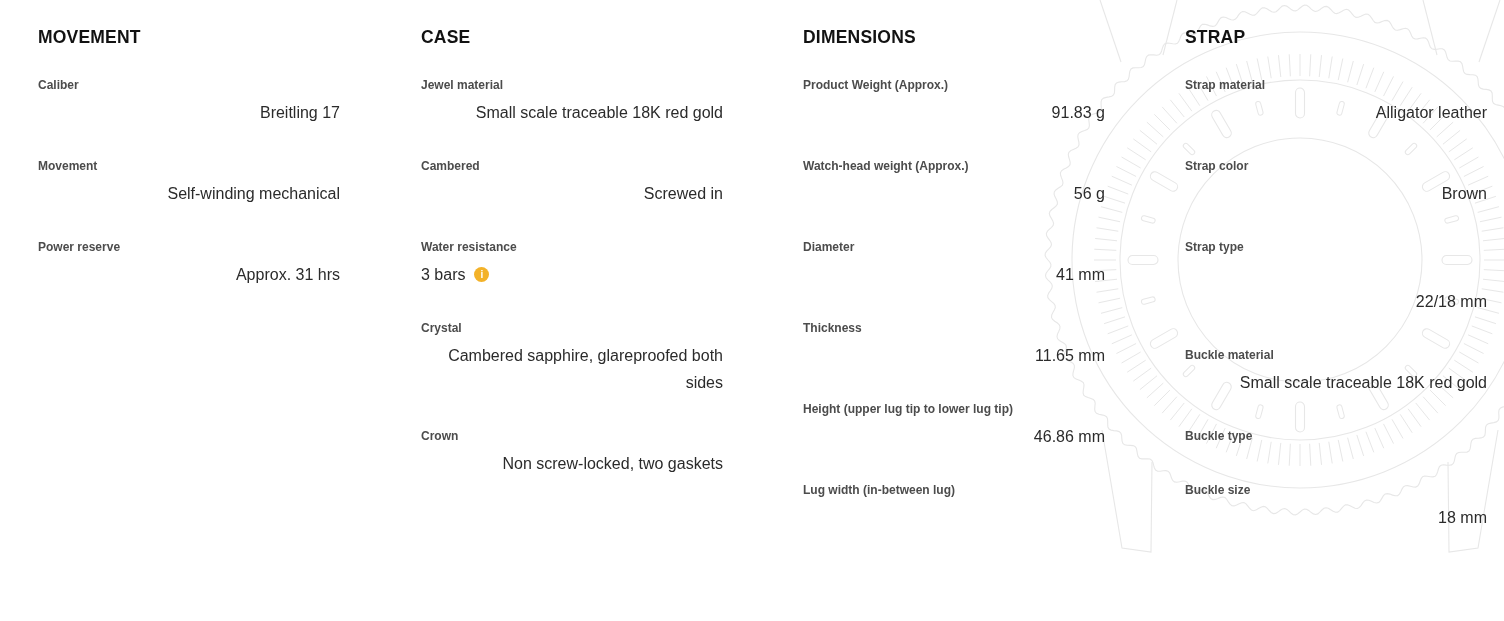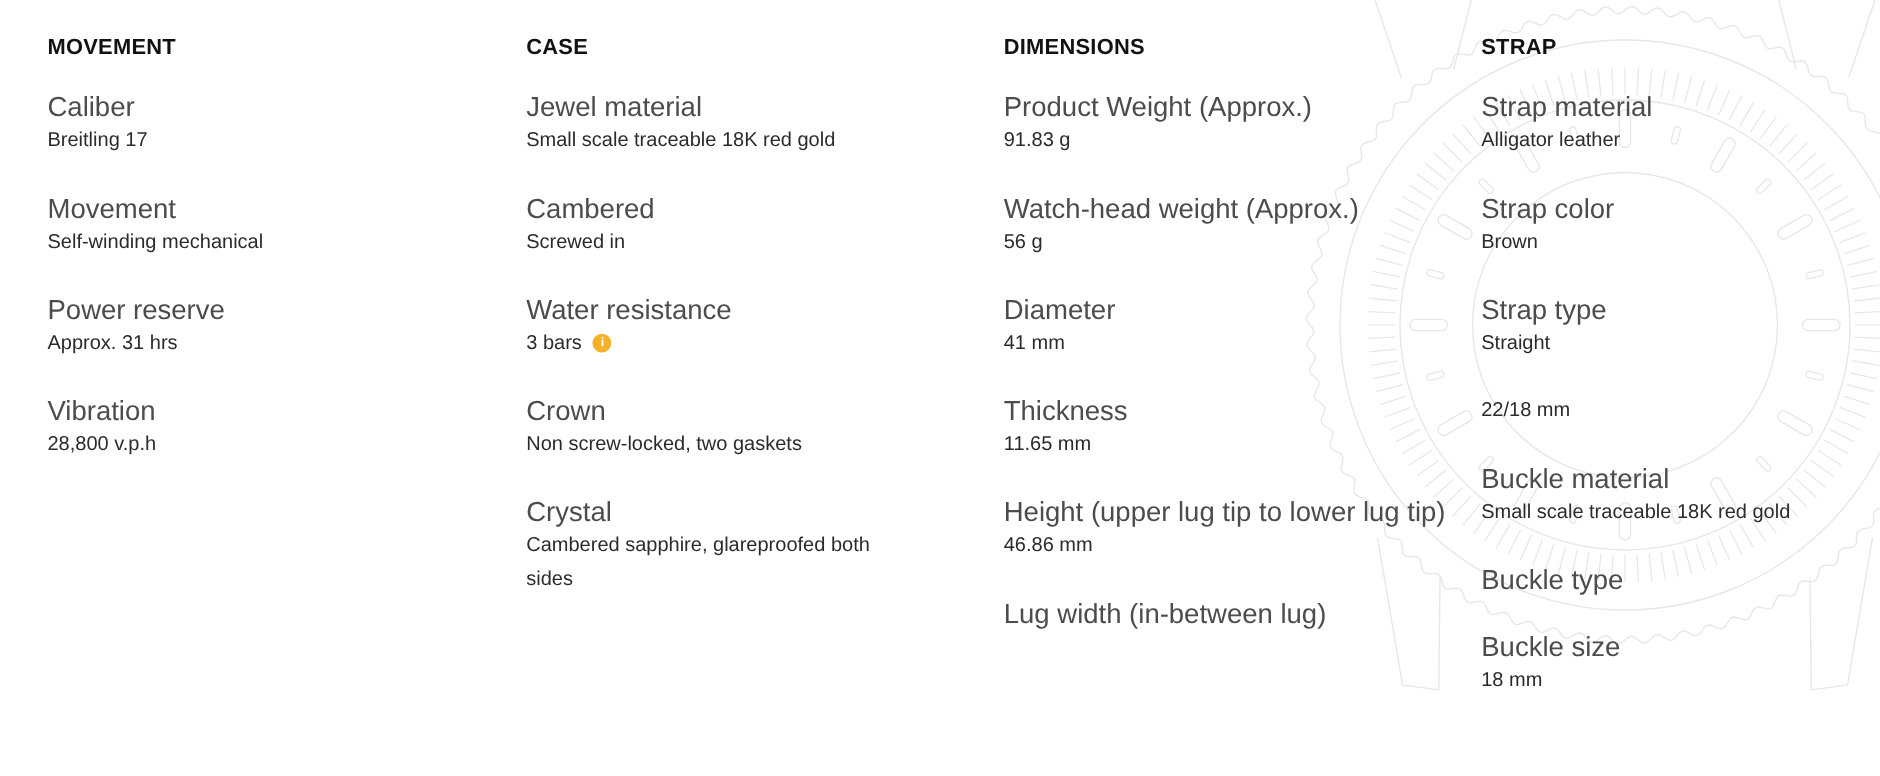--- a/index.html
+++ b/index.html
@@ -30,31 +30,32 @@
   .section-title {
     font-size: 17.5px;
     font-weight: 700;
     color: #121212;
     line-height: 22px;
     letter-spacing: 0.2px;
     margin-bottom: 24px;
   }
   .spec-item { margin-bottom: 27px; }
   .spec-label {
-    font-size: 22px;
-    font-weight: 400;
+    font-size: 12px;
+    font-weight: 700;
     color: #4c4c4c;
     line-height: 27px;
   }
   .spec-value {
     font-size: 16px;
     font-weight: 400;
     color: #2b2b2b;
     line-height: 27px;
     max-width: 302px;
+    text-align: right;
   }
   .spec-value-row {
     display: flex;
     align-items: center;
     gap: 9px;
   }
   .info-icon {
     display: inline-flex;
     align-items: center;
     justify-content: center;
@@ -240,24 +241,20 @@
       <div class="spec-value">Breitling 17</div>
     </div>
     <div class="spec-item">
       <div class="spec-label">Movement</div>
       <div class="spec-value">Self-winding mechanical</div>
     </div>
     <div class="spec-item">
       <div class="spec-label">Power reserve</div>
       <div class="spec-value">Approx. 31 hrs</div>
     </div>
-    <div class="spec-item">
-      <div class="spec-label">Vibration</div>
-      <div class="spec-value">28,800 v.p.h</div>
-    </div>
   </div>
 
   <div class="spec-column">
     <div class="section-title">CASE</div>
     <div class="spec-item">
       <div class="spec-label">Jewel material</div>
       <div class="spec-value">Small scale traceable 18K red gold</div>
     </div>
     <div class="spec-item">
       <div class="spec-label">Cambered</div>
@@ -266,27 +263,27 @@
     <div class="spec-item">
       <div class="spec-label">Water resistance</div>
       <div class="spec-value-row">
         <span class="spec-value">3 bars</span>
         <span class="info-icon">
             <span>i</span>
           </span>
       </div>
     </div>
     <div class="spec-item">
+      <div class="spec-label">Crystal</div>
+      <div class="spec-value">Cambered sapphire, glareproofed both sides</div>
+    </div>
+    <div class="spec-item">
       <div class="spec-label">Crown</div>
       <div class="spec-value">Non screw-locked, two gaskets</div>
     </div>
-    <div class="spec-item">
-      <div class="spec-label">Crystal</div>
-      <div class="spec-value">Cambered sapphire, glareproofed both sides</div>
-    </div>
   </div>
 
   <div class="spec-column">
     <div class="section-title">DIMENSIONS</div>
     <div class="spec-item">
       <div class="spec-label">Product Weight (Approx.)</div>
       <div class="spec-value">91.83 g</div>
     </div>
     <div class="spec-item">
       <div class="spec-label">Watch-head weight (Approx.)</div>
@@ -314,21 +311,20 @@
     <div class="spec-item">
       <div class="spec-label">Strap material</div>
       <div class="spec-value">Alligator leather</div>
     </div>
     <div class="spec-item">
       <div class="spec-label">Strap color</div>
       <div class="spec-value">Brown</div>
     </div>
     <div class="spec-item">
       <div class="spec-label">Strap type</div>
-      <div class="spec-value">Straight</div>
     </div>
     <div class="spec-item">
       <div class="spec-value">22/18 mm</div>
     </div>
     <div class="spec-item">
       <div class="spec-label">Buckle material</div>
       <div class="spec-value">Small scale traceable 18K red gold</div>
     </div>
     <div class="spec-item">
       <div class="spec-label">Buckle type</div>

